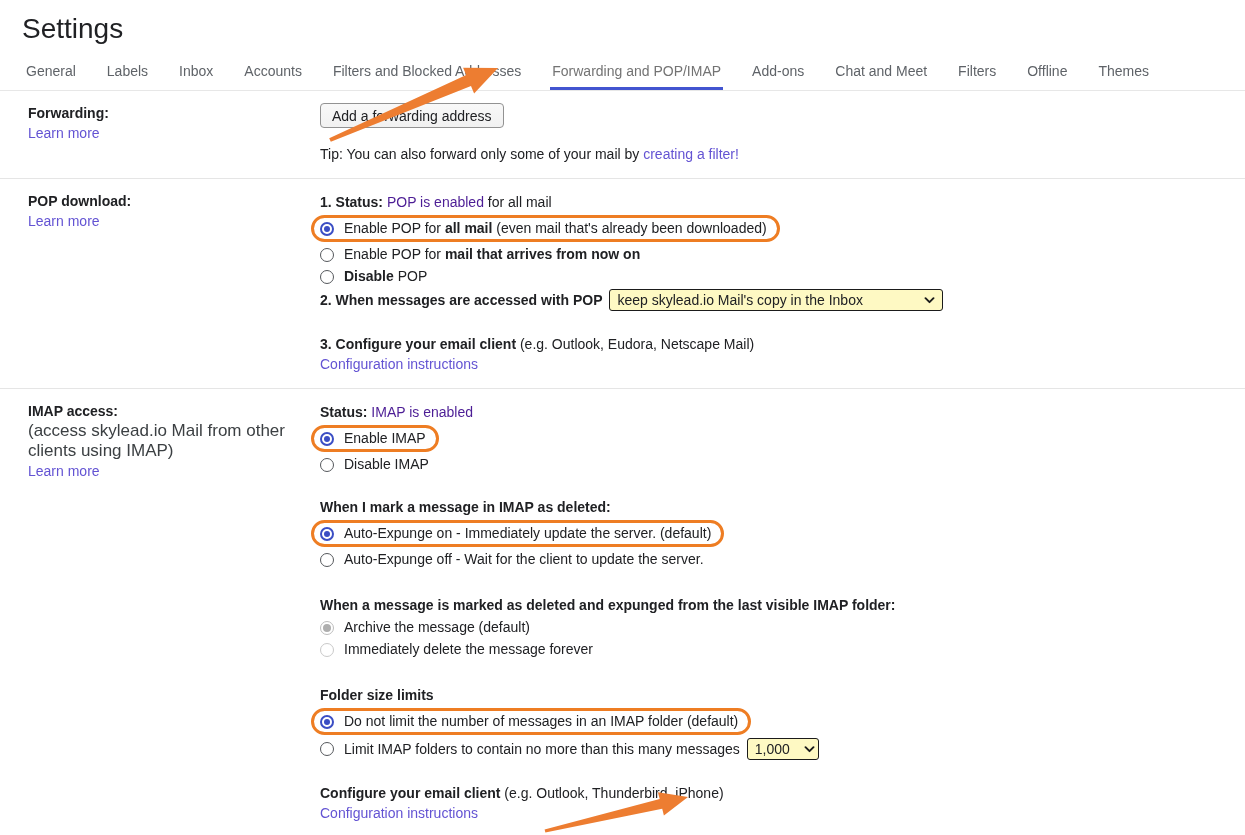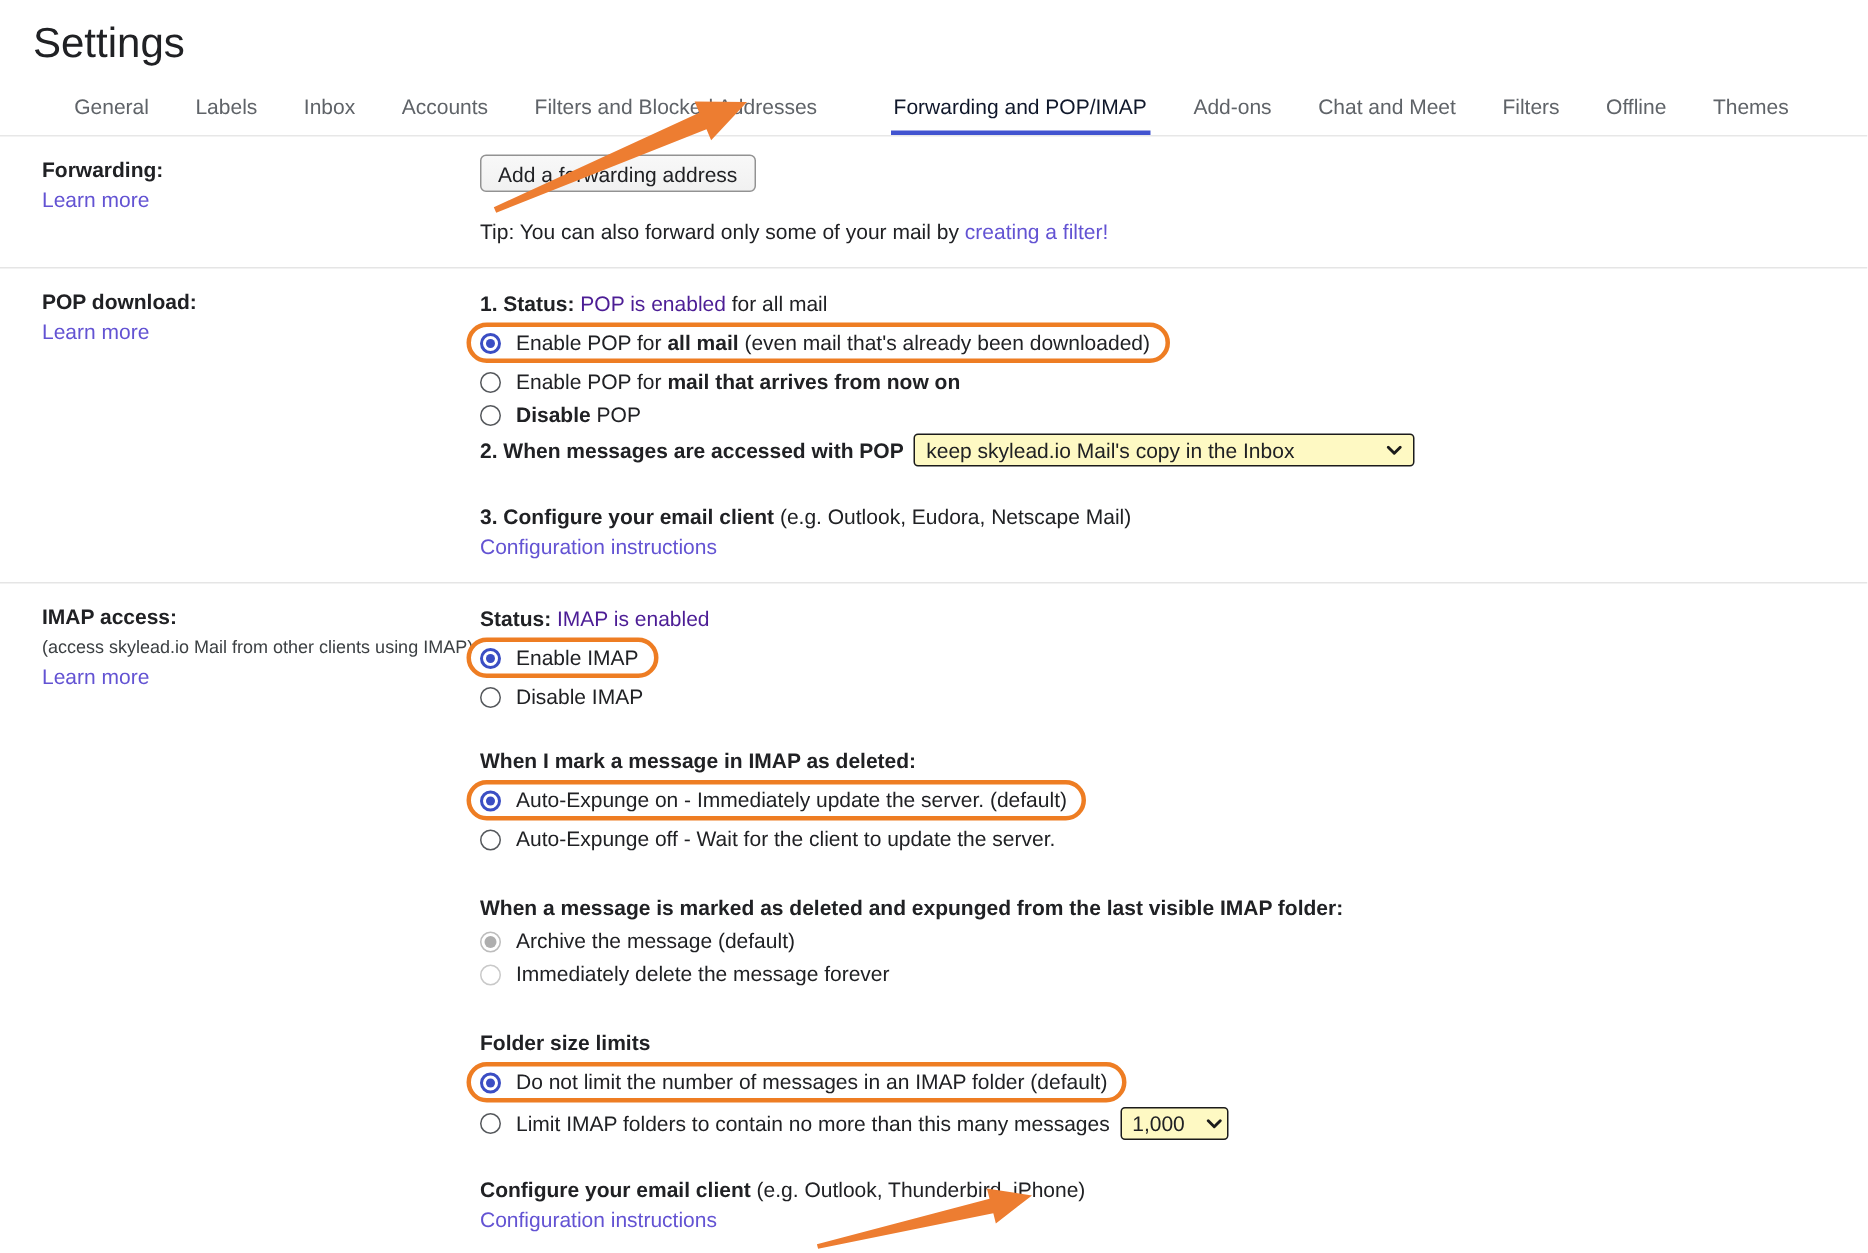--- a/index.html
+++ b/index.html
@@ -4,29 +4,29 @@
 <style>
   * { box-sizing: border-box; }
   html,body { margin:0; padding:0; }
   body {
     width:1245px; height:835px; position:relative; overflow:hidden;
     background:#ffffff; color:#202124;
     font-family:"Liberation Sans", sans-serif; font-size:14px;
   }
   
   .title { margin:0; padding:13px 0 2px 22px; font-size:28px; font-weight:400; color:#202124; }
-  .tabs { display:flex; align-items:flex-end; padding:0 0 0 24px; border-bottom:1px solid #e7e7e7; margin-top:6px;justify-content:center; }
+  .tabs { display:flex; align-items:flex-end; padding:0 0 0 24px; border-bottom:1px solid #e7e7e7; margin-top:6px; }
   .tab { color:#5f6368; padding:10px 2px 11px; margin-right:27px; cursor:pointer; white-space:nowrap; }
-  .tab.active { color:#0f172a; border-bottom:3px solid #4254d0; padding-bottom:8px;margin-left:20px; }
+  .tab.active { color:#737373; border-bottom:3px solid #4254d0; padding-bottom:8px; }
   
   .section { display:flex; border-bottom:1px solid #e5e5e5; }
   .left { flex:0 0 320px; padding:12px 2px 10px 28px; }
   .right { flex:1; padding:12px 0 14px 0; }
   .lbl { font-weight:700; line-height:20px; }
-  .sub { font-size:12px; line-height:20px; color:#3c4043; }
+  .sub { font-size:17px; line-height:20px; color:#3c4043; }
   .link { color:#6353d3; cursor:pointer; text-decoration:none; display:inline-block; line-height:20px; }
   .tip { margin:16px 0 0; line-height:20px; }
   
   .btn {
     font-family:"Liberation Sans", sans-serif; font-size:14px; color:#202124;
     background:linear-gradient(#f8f8f8,#f1f1f1); border:1px solid #929292;
     border-radius:4px; padding:3px 11px; height:25px; cursor:pointer;
   }
   
   .status-line { line-height:20px; margin:1px 0 3px; }

